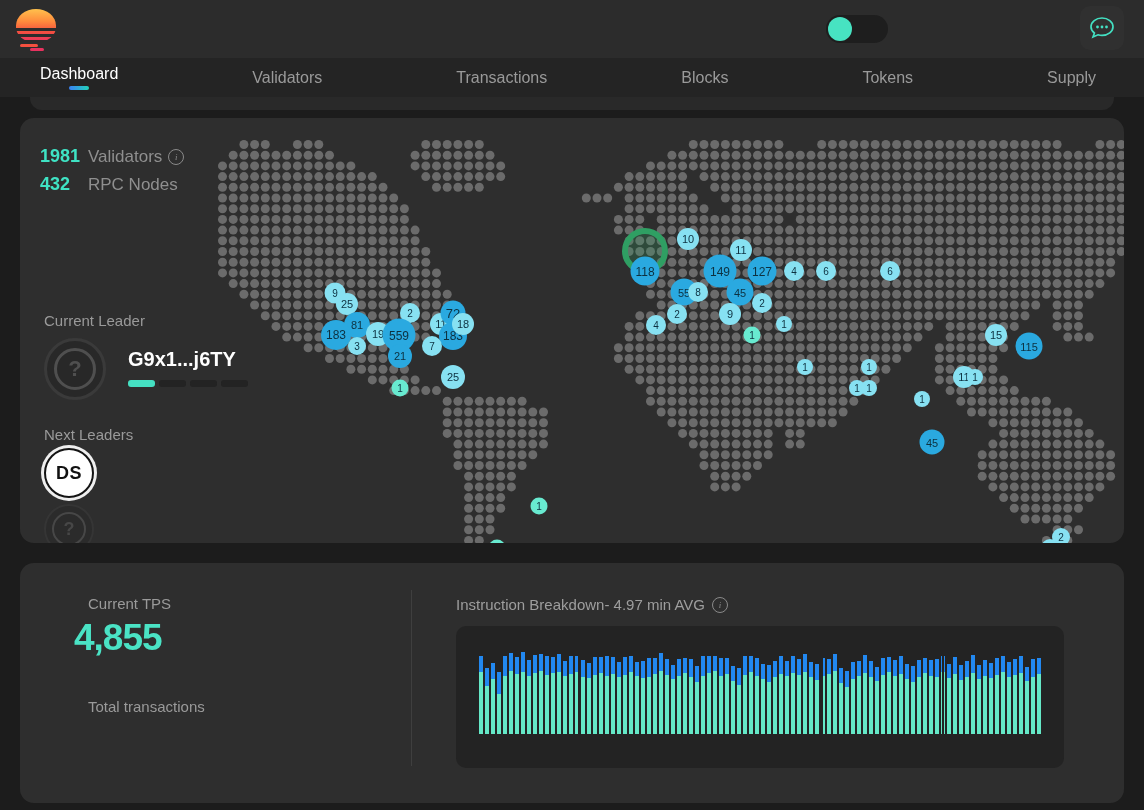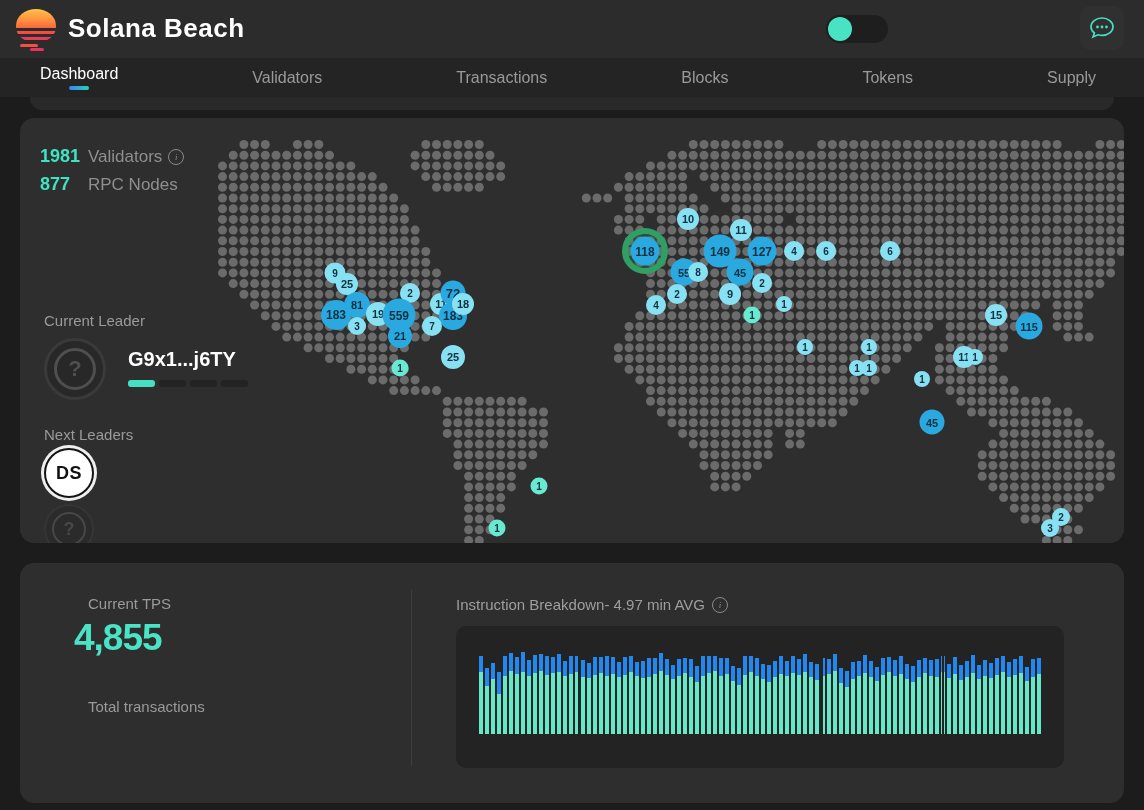--- a/index.html
+++ b/index.html
@@ -53,21 +53,21 @@
   .seg{width:27px;height:7px;border-radius:3px;background:#232323;}
   .seg.fill{background:#45e0c2;}
   .avatars{position:absolute;left:24px;top:330px;display:flex;gap:6px;flex-direction:column;}
   .next-avatar{width:50px;height:50px;border-radius:50%;background:#2b2b2b;border:2px solid #353535;
        display:flex;align-items:center;justify-content:center;cursor:pointer;box-sizing:border-box;}
   .next-avatar .qring{width:30px;height:30px;font-size:18px;border-width:2px;border-color:#474747;color:#474747;}
   .ds-avatar{background:#fff;border:2px solid #141414;box-shadow:0 0 0 3px #efefef;
        color:#111;font-size:18px;font-weight:bold;letter-spacing:.5px;}
   #dots{position:absolute;left:0;top:0;}
   .bubble{position:absolute;transform:translate(-50%,-50%);border-radius:50%;display:flex;align-items:center;
-       justify-content:center;color:#0d3140;font-weight:bold;cursor:pointer;}
+       justify-content:center;color:#0d3140;font-weight:normal;cursor:pointer;margin-top:20px;}
   .bubble.cyan{background:#87e1f2;}
   .bubble.blue{background:#2aa9e0;}
   .bubble.green{background:#68ead0;}
   .leader-ring{position:absolute;transform:translate(-50%,-50%);width:34px;height:34px;border-radius:50%;
        border:6px solid #2f9f63;background:rgba(47,159,99,.25);}
 
   
   .tps-label{position:absolute;left:68px;top:32px;color:#9a9a9a;font-size:15px;}
   .tps-value{position:absolute;left:54px;top:54px;color:#4ae3c5;font-size:37px;font-weight:bold;letter-spacing:-1px;}
   .tot-label{position:absolute;left:68px;top:135px;color:#9a9a9a;font-size:15px;}
@@ -89,21 +89,20 @@
 <body>
 
 <div class="page">
 
   <header class="topbar">
     <div class="logo">
       <div class="sun"></div>
       <div class="refl" style="left:6px;top:37px;width:18px;background:#f4503f;"></div>
       <div class="refl" style="left:16px;top:41px;width:14px;background:#e8325f;"></div>
     </div>
-    <div class="brand">Solana Beach</div>
     <div class="toggle">
       <div class="knob"></div>
     </div>
     <button class="chat-btn">
       <svg width="28" height="26" viewBox="0 0 28 26">
         <path d="M14 3C7.9 3 3 6.9 3 11.7c0 2.5 1.3 4.7 3.4 6.3L5 22l5-2.2c1.3.4 2.6.6 4 .6 6.1 0 11-3.9 11-8.7S20.1 3 14 3z" fill="none" stroke="#43e0c2" stroke-width="1.7"></path>
         <circle cx="9.5" cy="12" r="1.4" fill="#43e0c2"></circle>
         <circle cx="14" cy="12" r="1.4" fill="#43e0c2"></circle>
         <circle cx="18.5" cy="12" r="1.4" fill="#43e0c2"></circle>
       </svg>
@@ -1867,21 +1866,21 @@
 
     <div class="net-stats">
       <div class="net-row">
         <span class="net-num">1981</span>
         <span class="net-label">
             <span>Validators</span>
           <span class="info">i</span>
           </span>
       </div>
       <div class="net-row">
-        <span class="net-num">877</span>
+        <span class="net-num">432</span>
         <span class="net-label">RPC Nodes</span>
       </div>
     </div>
 
     <div class="sec-label" style="left:24px;top:194px;">Current Leader</div>
     <div class="leader-avatar">
       <span class="qring">?</span>
     </div>
     <div class="leader-name">G9x1...j6TY</div>
     <div class="progress">

